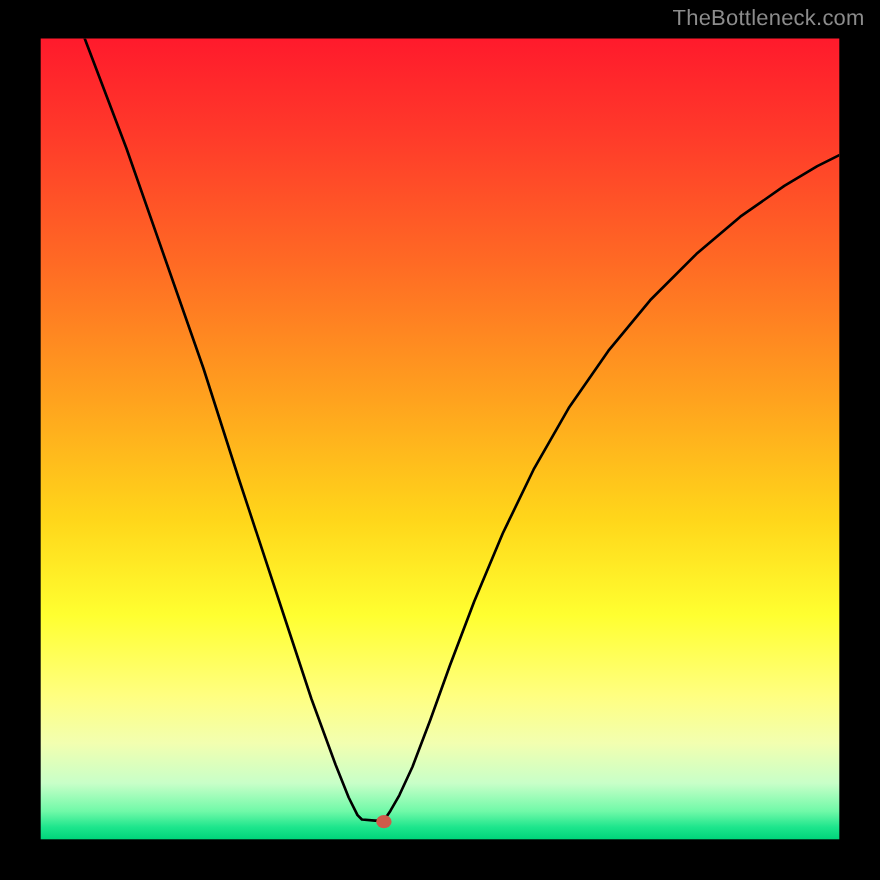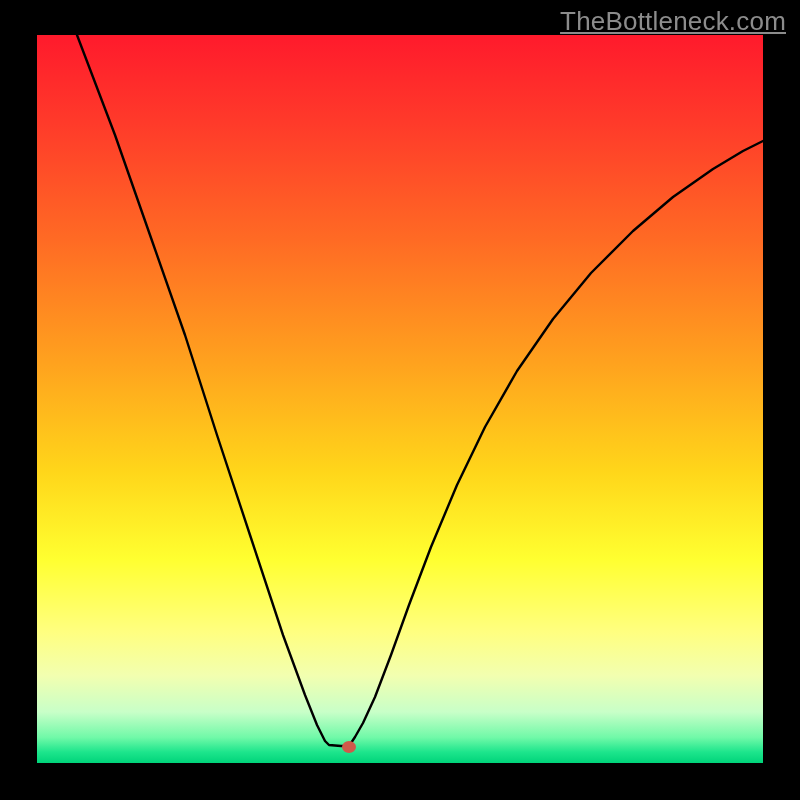--- a/index.html
+++ b/index.html
@@ -37,24 +37,23 @@
       #70f9a8 96.5%,
       #1de58c 98.5%,
       #00d47a 100%
     );
   }
   .watermark {
     position: absolute;
     top: 6px;
     right: 14px;
     font-family: Arial, Helvetica, sans-serif;
-    font-size: 26px;
+    font-size: 20px;
     color: #8c8c8c;
     letter-spacing: 0.2px;
-    text-decoration: underline;
   }
   svg.curve {
     position: absolute;
     left: 0;
     top: 0;
     width: 726px;
     height: 728px;
   }
 </style>
 </head>

